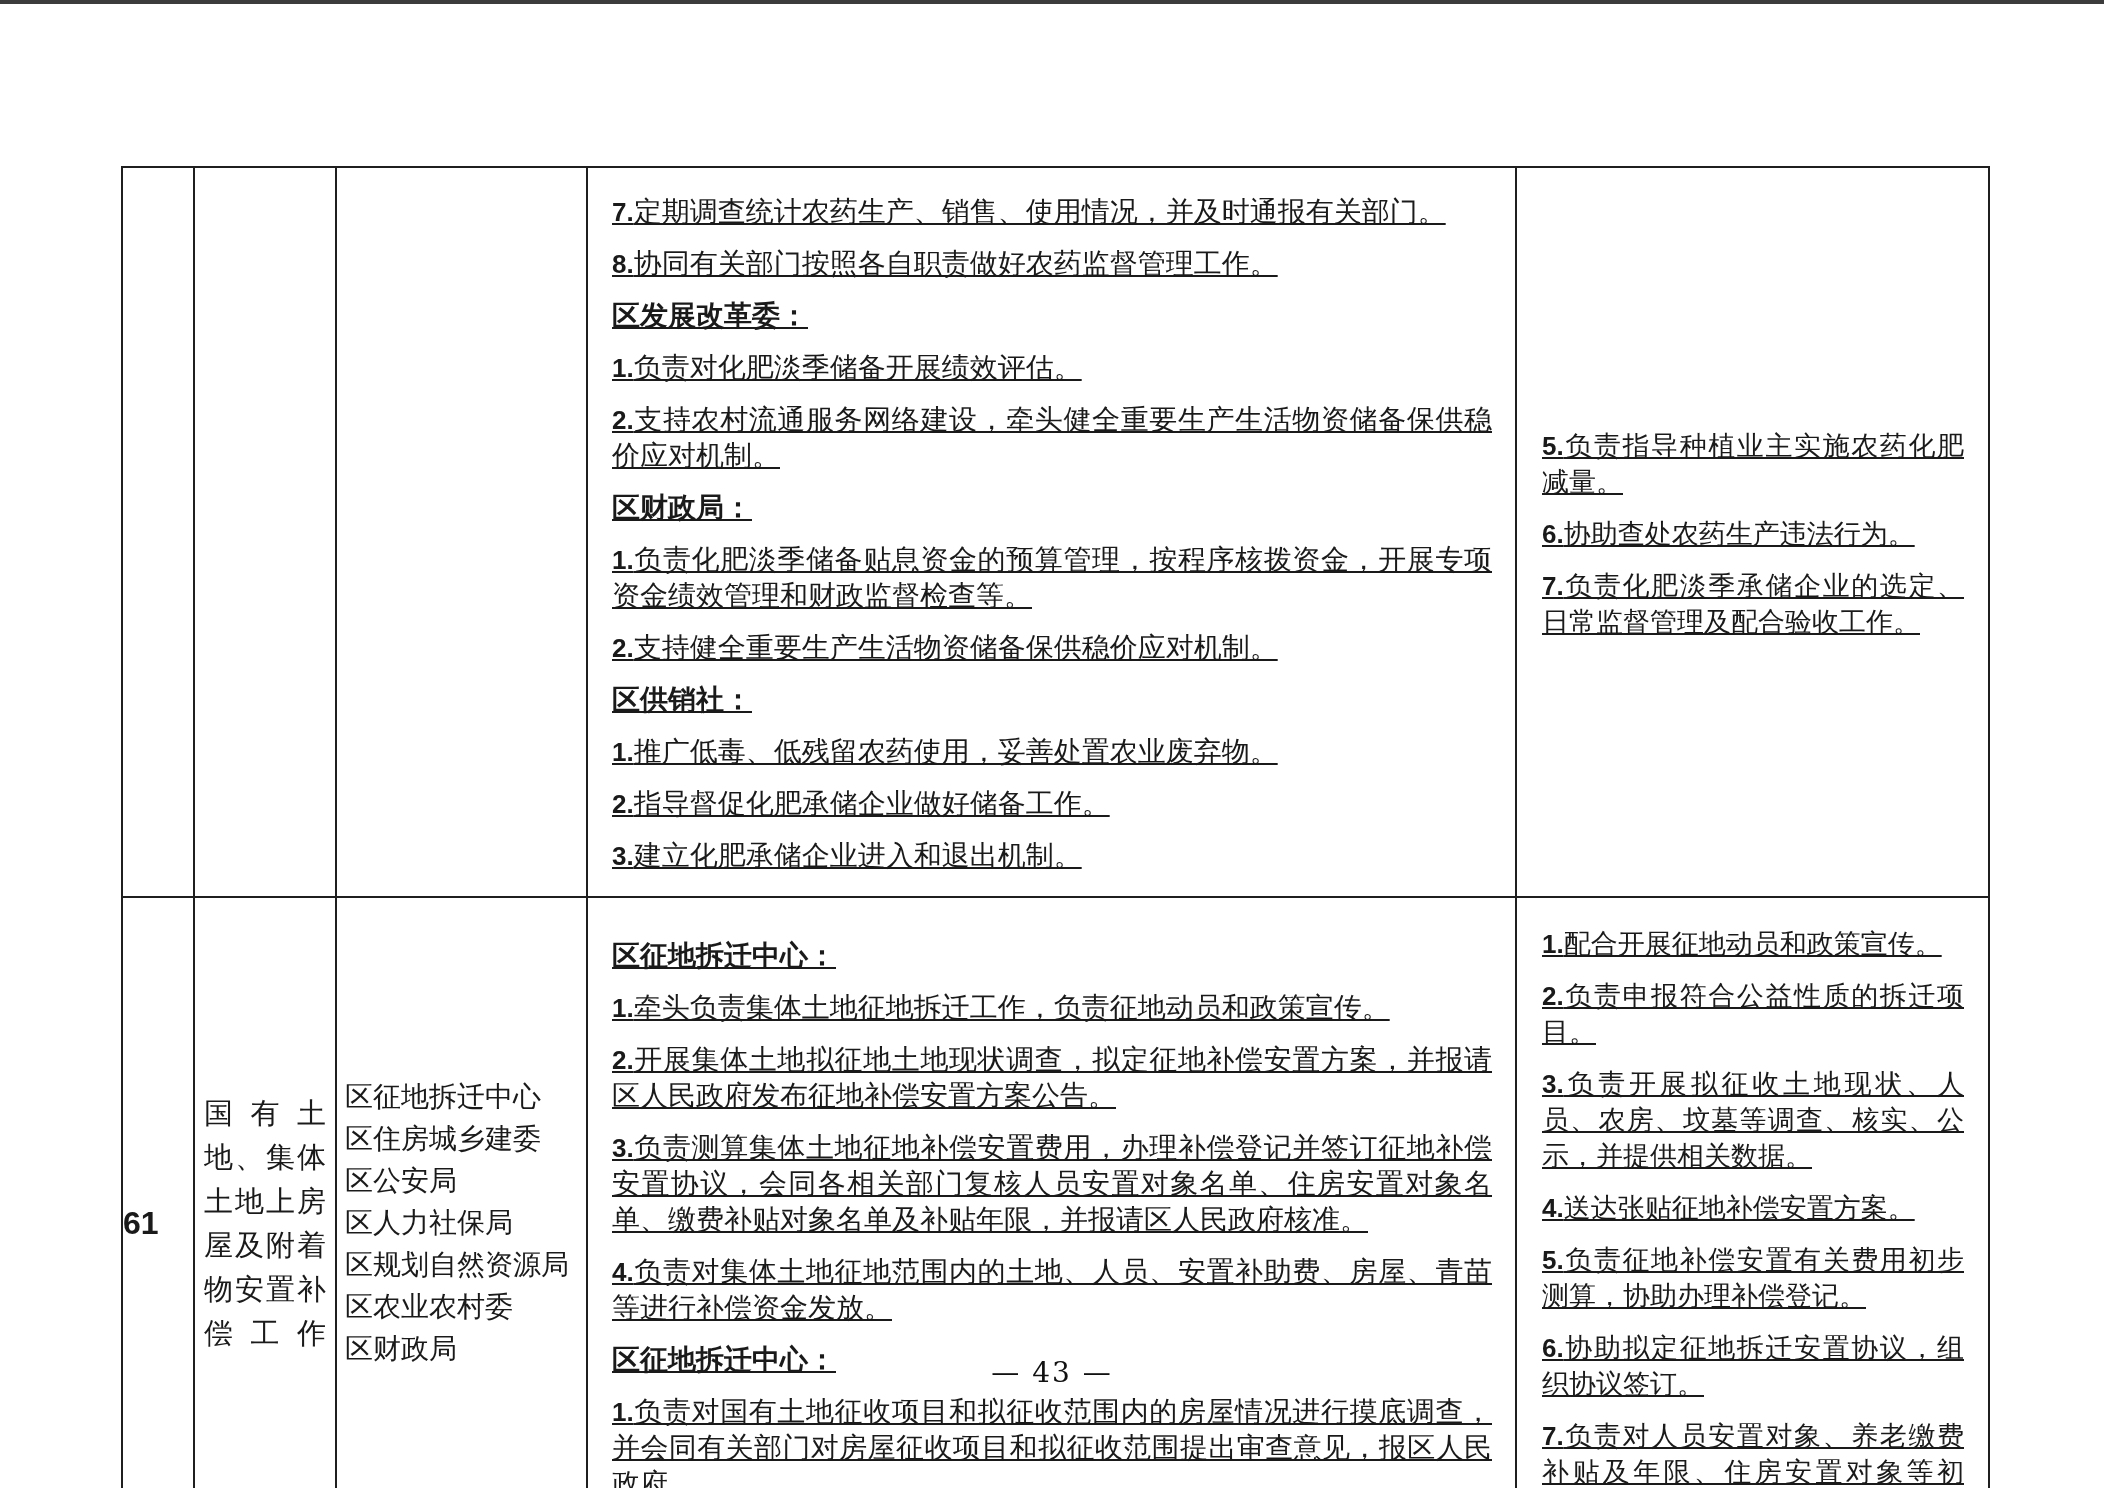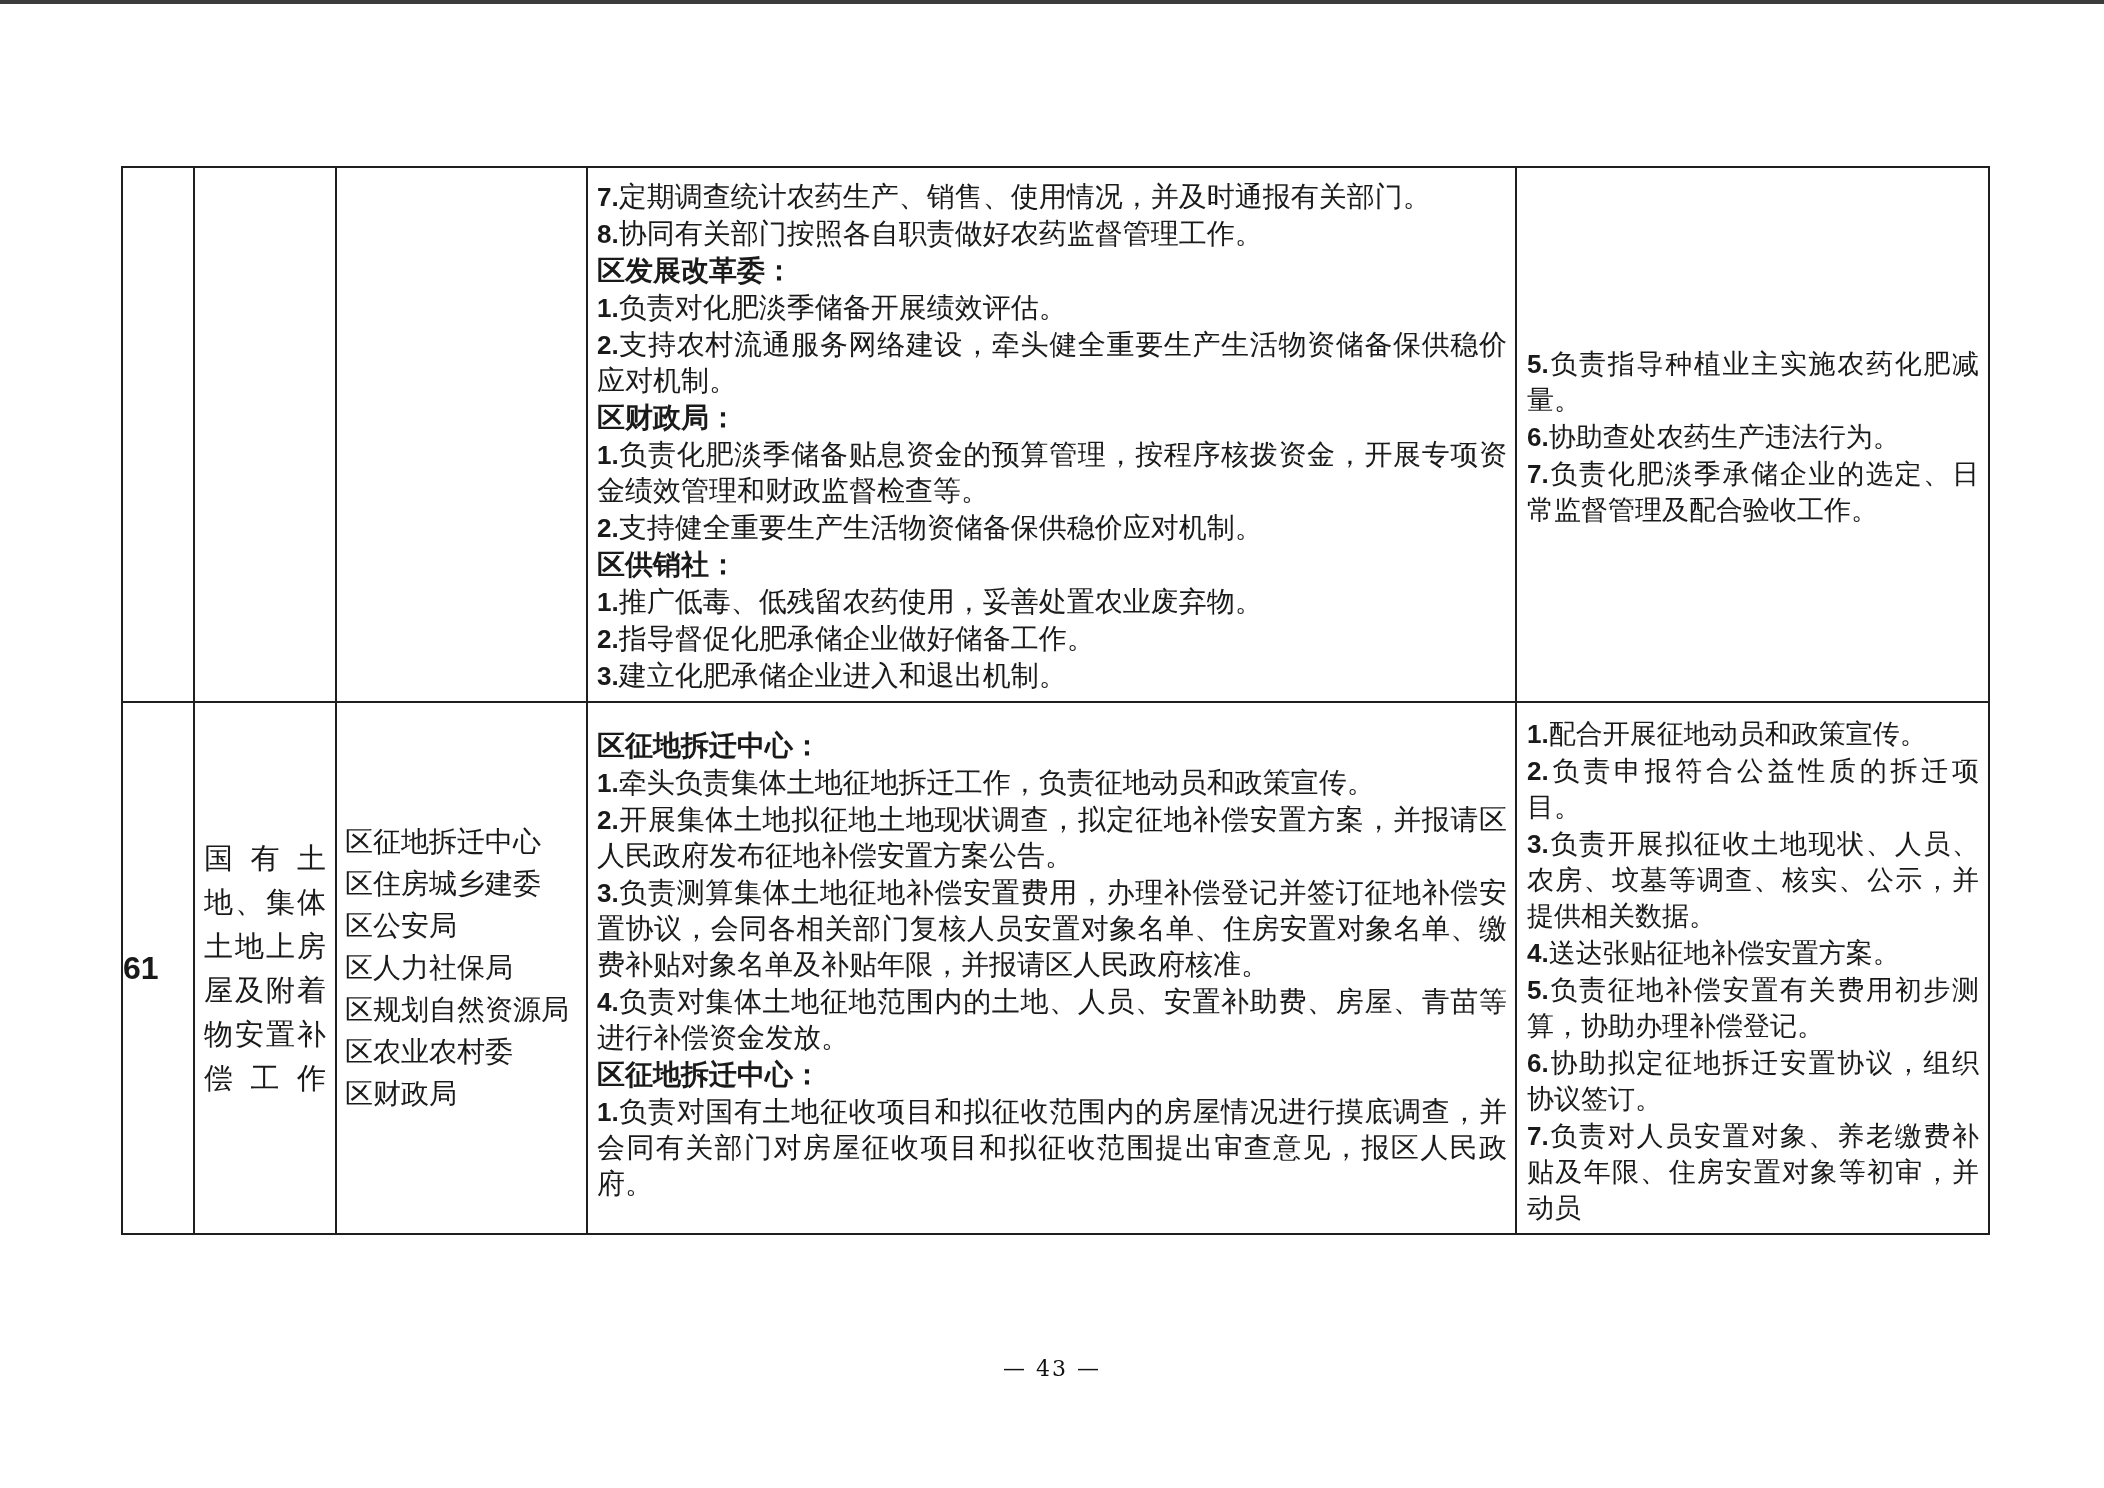--- a/index.html
+++ b/index.html
@@ -41,21 +41,21 @@
   }
   td.cell-top{vertical-align:top;}
   .duties{
     font-size:28px;
     line-height:36px;
     text-align:justify;
     text-justify:inter-character;
     padding:10px 7px 6px 8px;
   }
   .duties.street{font-size:27px;padding:10px 8px 6px 9px;}
-  .duties .line{margin:1px;}
+  .duties .line{margin:16px;text-decoration:underline;}
   .duties .line.b{
     font-family:"DejaVu Sans","Liberation Sans",sans-serif;
     font-weight:700;
     text-align:left;
   }
   .num{
     font-family:"Liberation Sans","DejaVu Sans",sans-serif;
     font-weight:700;
     font-size:26px;
     letter-spacing:0;
@@ -86,21 +86,21 @@
   }
   .section-title{
     font-size:29px;
     padding-left:12px;
     display:inline-block;
   }
   .footer{
     position:absolute;
     top:1356px;left:0;width:2104px;
     text-align:center;
-    font-size:22px;
+    font-size:28px;
     letter-spacing:2px;
     color:#111111;
   }
 </style>
 </head>
 <body>
 
 <div class="scan-top"></div>
 
 <table class="main">

